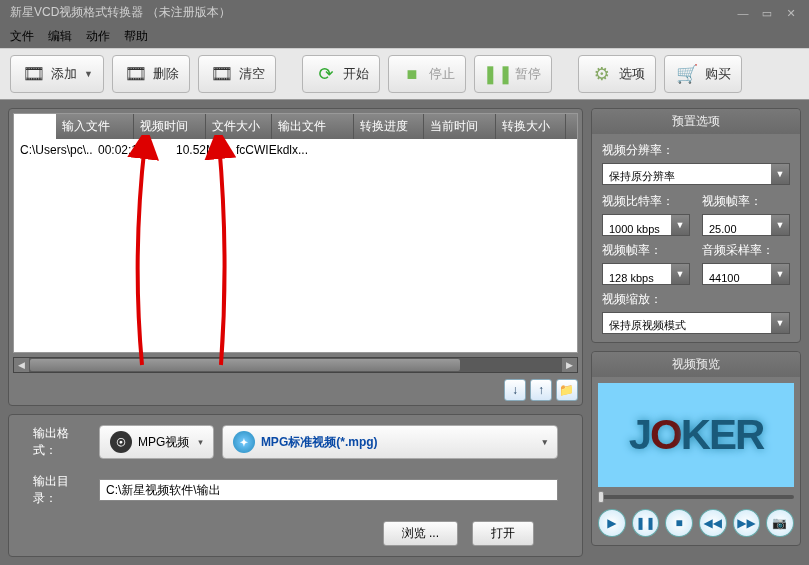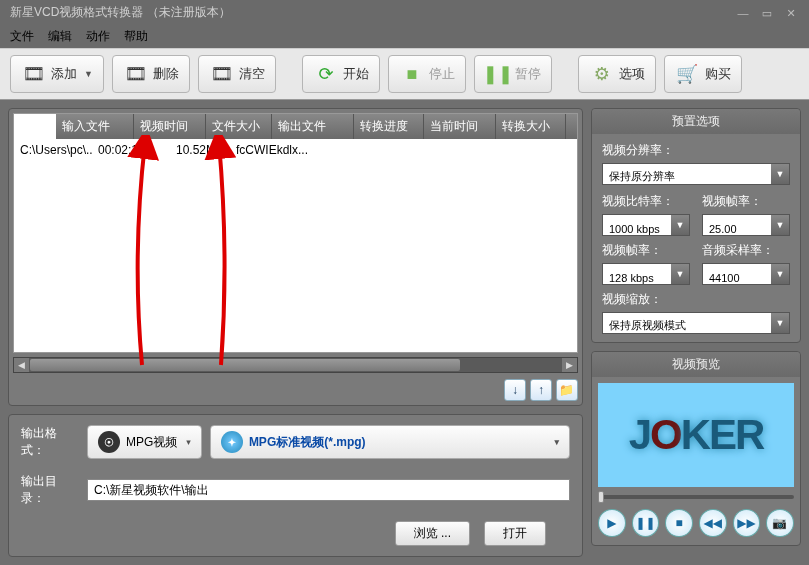--- a/index.html
+++ b/index.html
@@ -26,21 +26,21 @@
 .th { padding: 4px 6px; border-right: 1px solid #555; }
 .tbody { background: #fff; min-height: 180px; color: #000; }
 .tr { display: flex; padding: 2px 0; }
 .td { padding: 2px 6px; overflow: hidden; white-space: nowrap; }
 .c0 { width: 78px; } .c1 { width: 72px; } .c2 { width: 66px; } .c3 { width: 82px; } .c4 { width: 70px; } .c5 { width: 72px; } .c6 { width: 70px; }
 .scrollbar-h { height: 16px; background: #5a5a5a; margin: 0 4px 4px; border: 1px solid #444; position: relative; }
 .scroll-thumb { position: absolute; left: 2px; top: 1px; width: 430px; height: 12px; background: linear-gradient(#9a9a9a,#7a7a7a); border-radius: 2px; }
 .scroll-arrow { position: absolute; top: 0; width: 15px; height: 14px; background: #7a7a7a; color: #ddd; text-align: center; font-size: 9px; line-height: 14px; }
 .list-actions { display: flex; justify-content: flex-end; gap: 4px; padding: 2px 4px 4px; }
 .small-btn { width: 22px; height: 22px; background: linear-gradient(#fff,#d8e8f8); border: 1px solid #8ab; border-radius: 3px; display: flex; align-items: center; justify-content: center; font-size: 12px; cursor: pointer; color: #246; }
-.output-panel { padding: 10px 12px; }
+.output-panel { padding: 10px 24px; }
 .form-row { display: flex; align-items: center; gap: 10px; margin-bottom: 14px; }
 .form-label { color: #fff; font-size: 12px; width: 56px; }
 .format-box { flex: 1; display: flex; gap: 8px; }
 .fmt-btn { display: flex; align-items: center; gap: 6px; padding: 5px 10px; background: linear-gradient(#fdfdfd,#e6e6e6); border: 1px solid #aaa; border-radius: 4px; cursor: pointer; font-size: 12px; }
 .fmt-icon { width: 22px; height: 22px; border-radius: 50%; background: #333; display: flex; align-items: center; justify-content: center; color: #fff; font-size: 10px; }
 .fmt-icon.blue { background: radial-gradient(#7cf,#28b); }
 .fmt-wide { flex: 1; font-weight: bold; color: #0a4aa6; }
 .dir-input { flex: 1; padding: 3px 6px; border: 1px solid #888; background: #fff; font-size: 12px; height: 22px; }
 .btn-row { display: flex; justify-content: flex-end; gap: 14px; padding-right: 24px; }
 .std-btn { padding: 3px 18px; background: linear-gradient(#fdfdfd,#e0e0e0); border: 1px solid #999; border-radius: 3px; cursor: pointer; font-size: 12px; }

